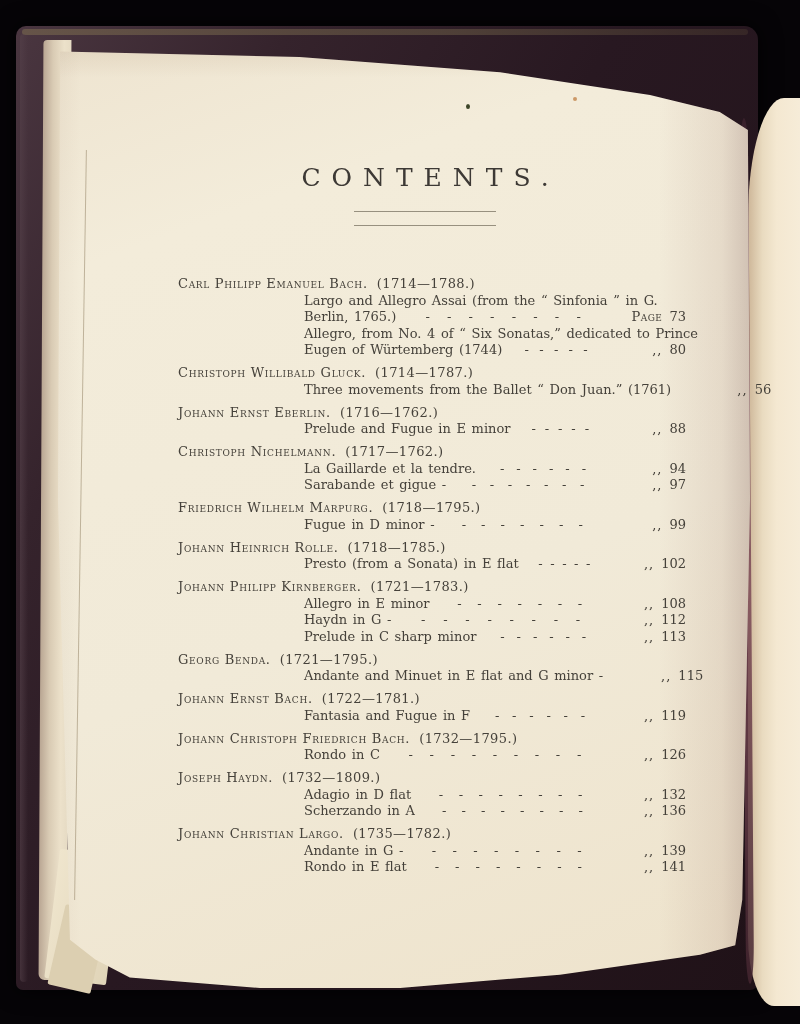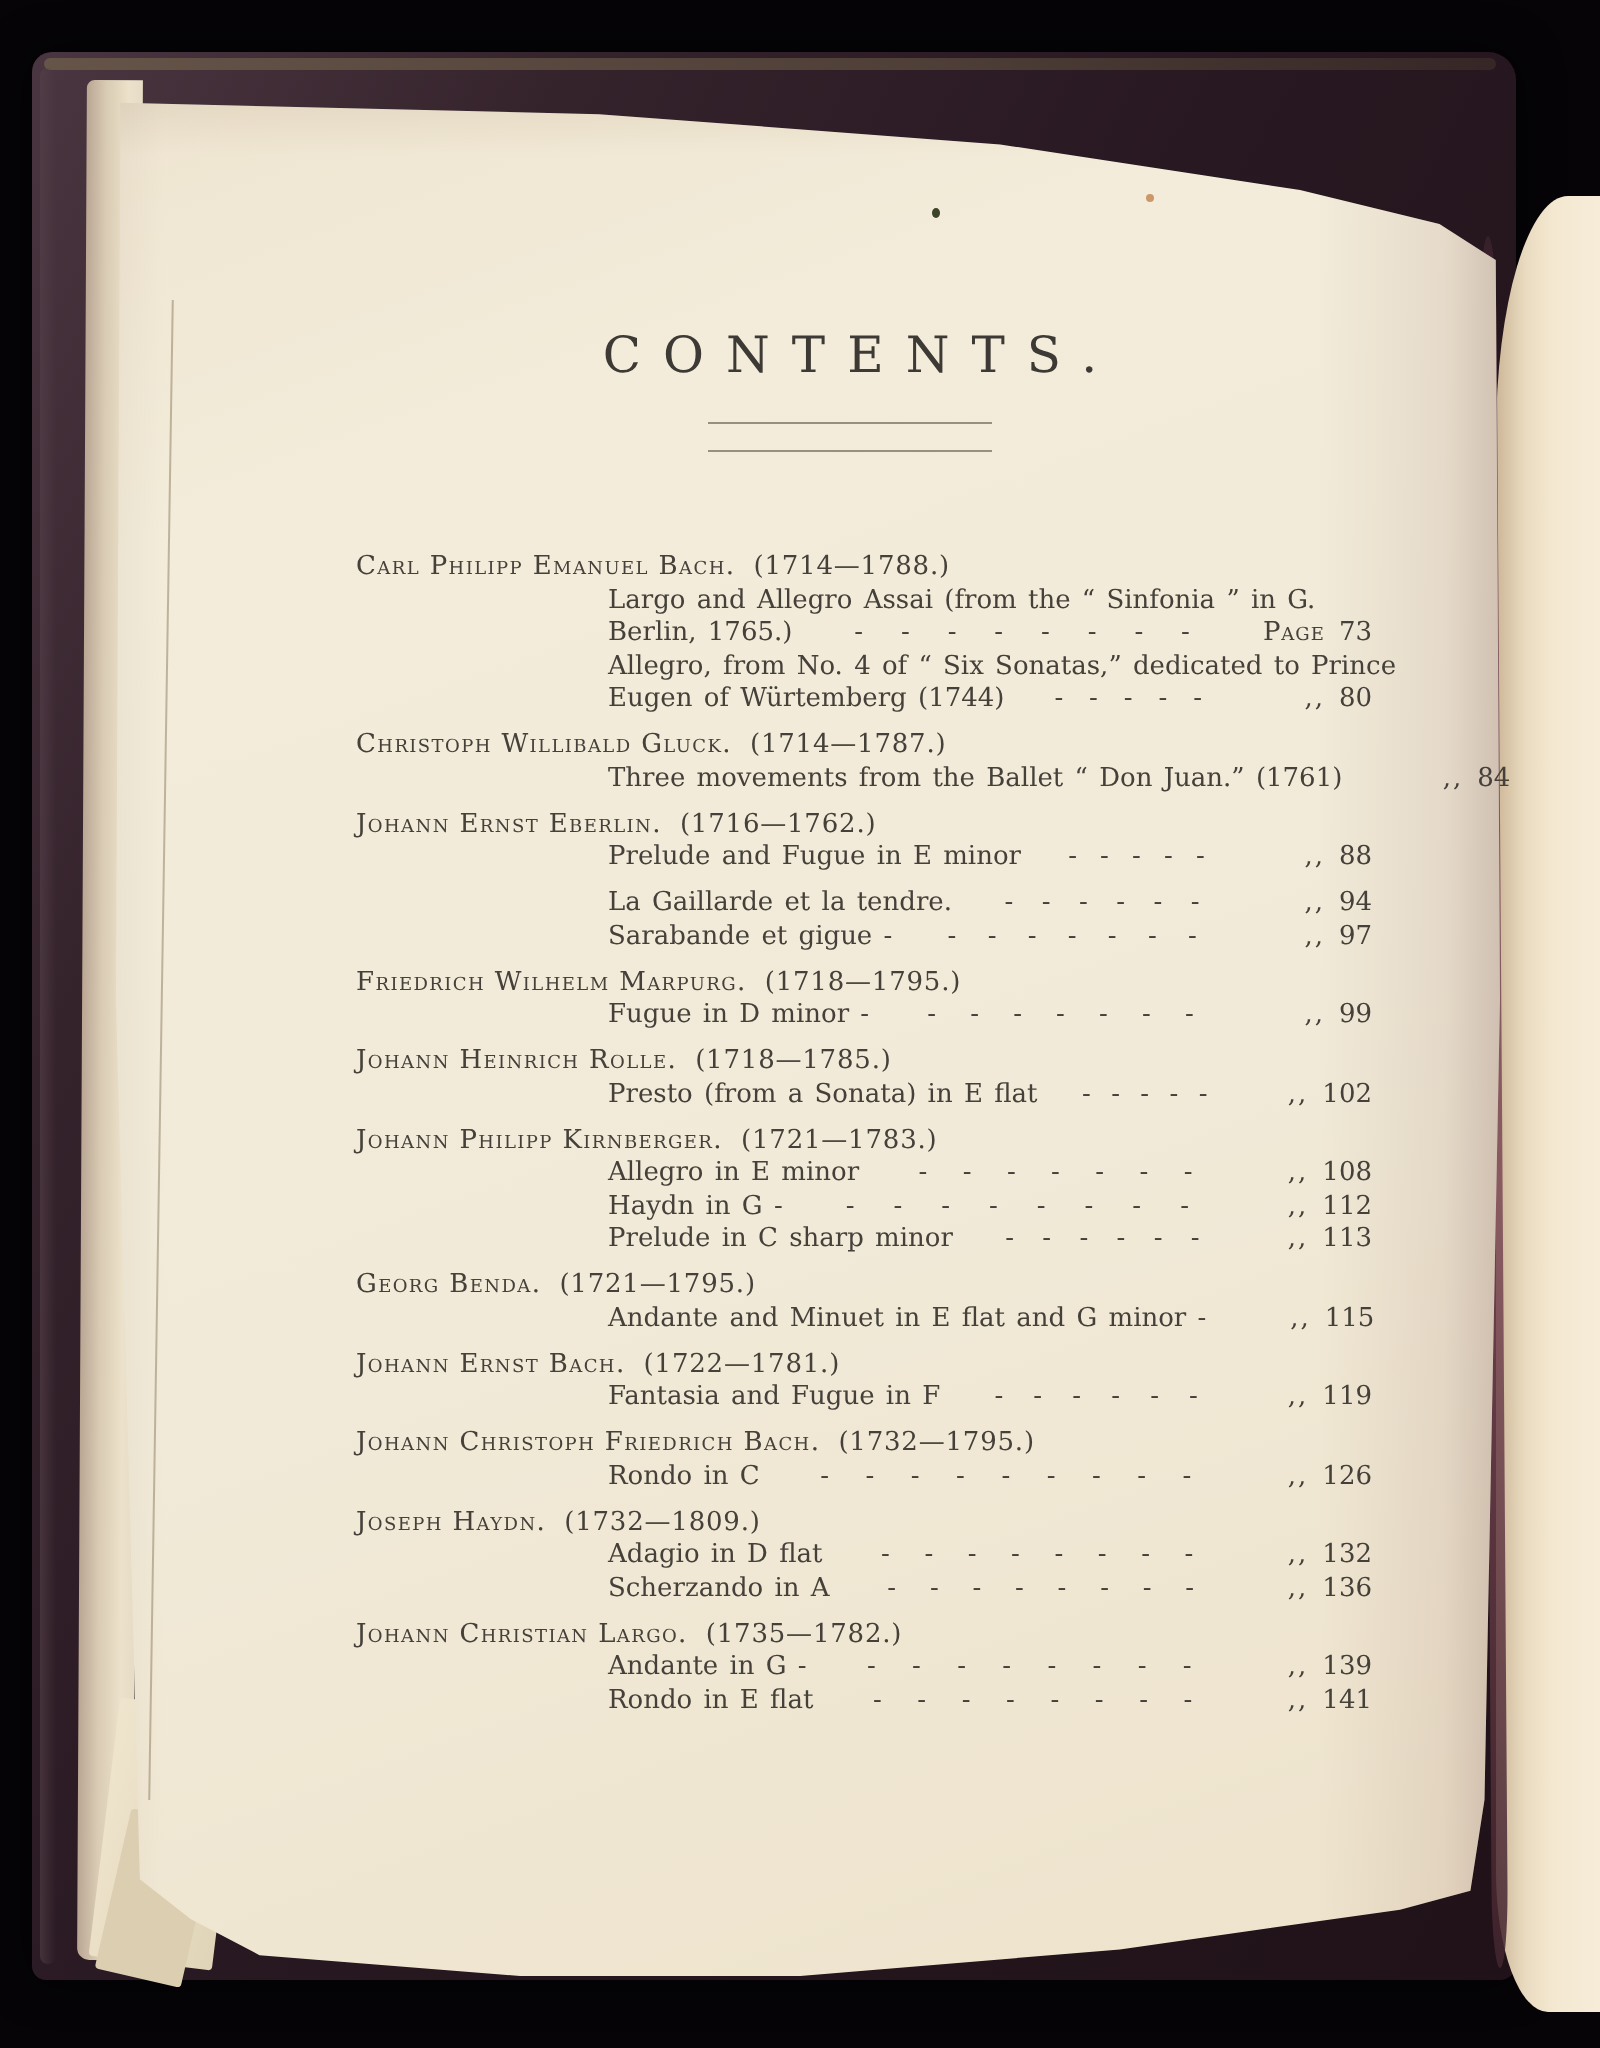--- a/index.html
+++ b/index.html
@@ -96,21 +96,21 @@
 
   .entries{position:absolute;left:178px;top:276px;width:508px;font-size:13px;line-height:16.5px;}
   .entry + .entry{margin-top:6.5px;}
   .composer-line{white-space:nowrap;}
   .composer{font-variant:small-caps;letter-spacing:.7px;}
   .dates{margin-left:9px;letter-spacing:.4px;}
   .piece-line{display:flex;align-items:flex-end;padding-left:126px;word-spacing:1.5px;}
   .piece-title{white-space:nowrap;}
   .leaders{flex:1 1 auto;display:flex;justify-content:space-evenly;margin:0 14px 0 12px;overflow:hidden;}
   .leader-dash{flex:0 0 auto;}
-  .pageref{white-space:nowrap;min-width:58px;text-align:right;}
+  .pageref{white-space:nowrap;min-width:58px;text-align:right;margin-left:16px;}
   .pfx{margin-right:7px;}
   .pfx.word{font-variant:small-caps;letter-spacing:.5px;}
   .pfx.ditto{letter-spacing:1px;}
 </style>
 </head>
 <body>
 
 <div class="scene">
   <div class="cover"></div>
   <div class="fore-edges"></div>
@@ -162,38 +162,39 @@
               <span class="leader-dash">-</span>
             </span>
             <span class="pageref"><span class="pfx ditto">,,</span><span class="pnum">80</span></span>
           </div>
         </div>
         <div class="entry">
           <div class="composer-line"><span class="composer">Christoph Willibald Gluck.</span><span class="dates">(1714—1787.)</span></div>
           <div class="piece-line">
             <span class="piece-title">Three movements from the Ballet “ Don Juan.”  (1761)</span>
             <span class="leaders"></span>
-            <span class="pageref"><span class="pfx ditto">,,</span><span class="pnum">84</span></span>
+            <span class="pageref"><span class="pfx ditto">,,</span><span class="pnum">56</span></span>
           </div>
         </div>
         <div class="entry">
           <div class="composer-line"><span class="composer">Johann Ernst Eberlin.</span><span class="dates">(1716—1762.)</span></div>
           <div class="piece-line">
             <span class="piece-title">Prelude and Fugue in E minor</span>
             <span class="leaders">
               <span class="leader-dash">-</span>
               <span class="leader-dash">-</span>
               <span class="leader-dash">-</span>
               <span class="leader-dash">-</span>
               <span class="leader-dash">-</span>
             </span>
             <span class="pageref"><span class="pfx ditto">,,</span><span class="pnum">88</span></span>
           </div>
         </div>
         <div class="entry">
+          <div class="composer-line"><span class="composer">Christoph Nichelmann.</span><span class="dates">(1717—1762.)</span></div>
           <div class="piece-line">
             <span class="piece-title">La Gaillarde et la tendre.</span>
             <span class="leaders">
               <span class="leader-dash">-</span>
               <span class="leader-dash">-</span>
               <span class="leader-dash">-</span>
               <span class="leader-dash">-</span>
               <span class="leader-dash">-</span>
               <span class="leader-dash">-</span>
             </span>

